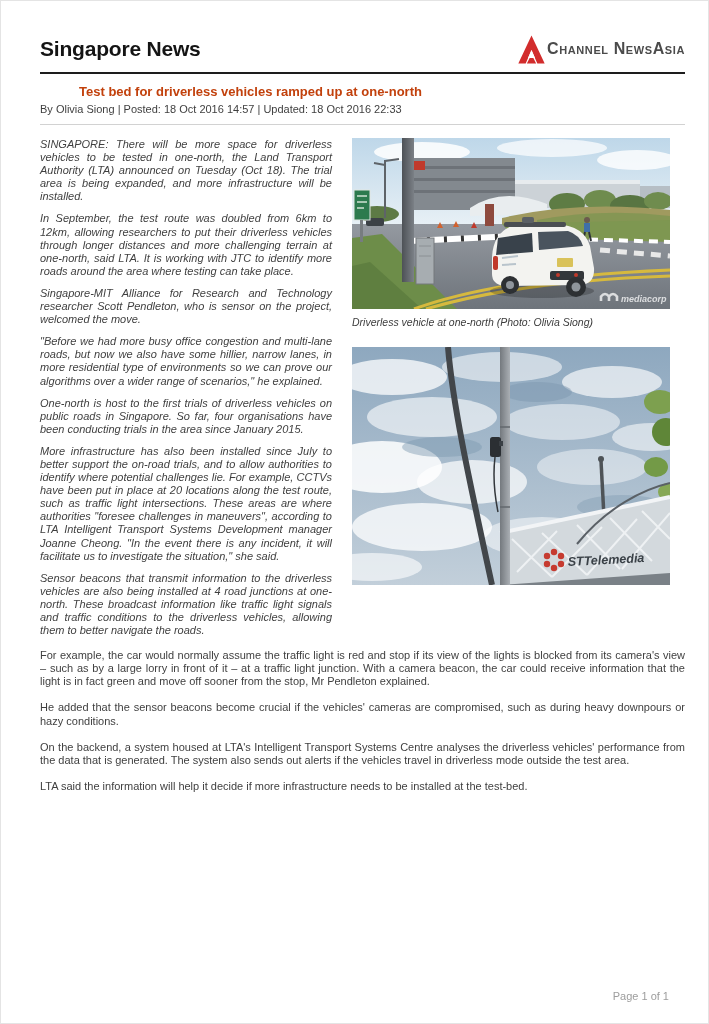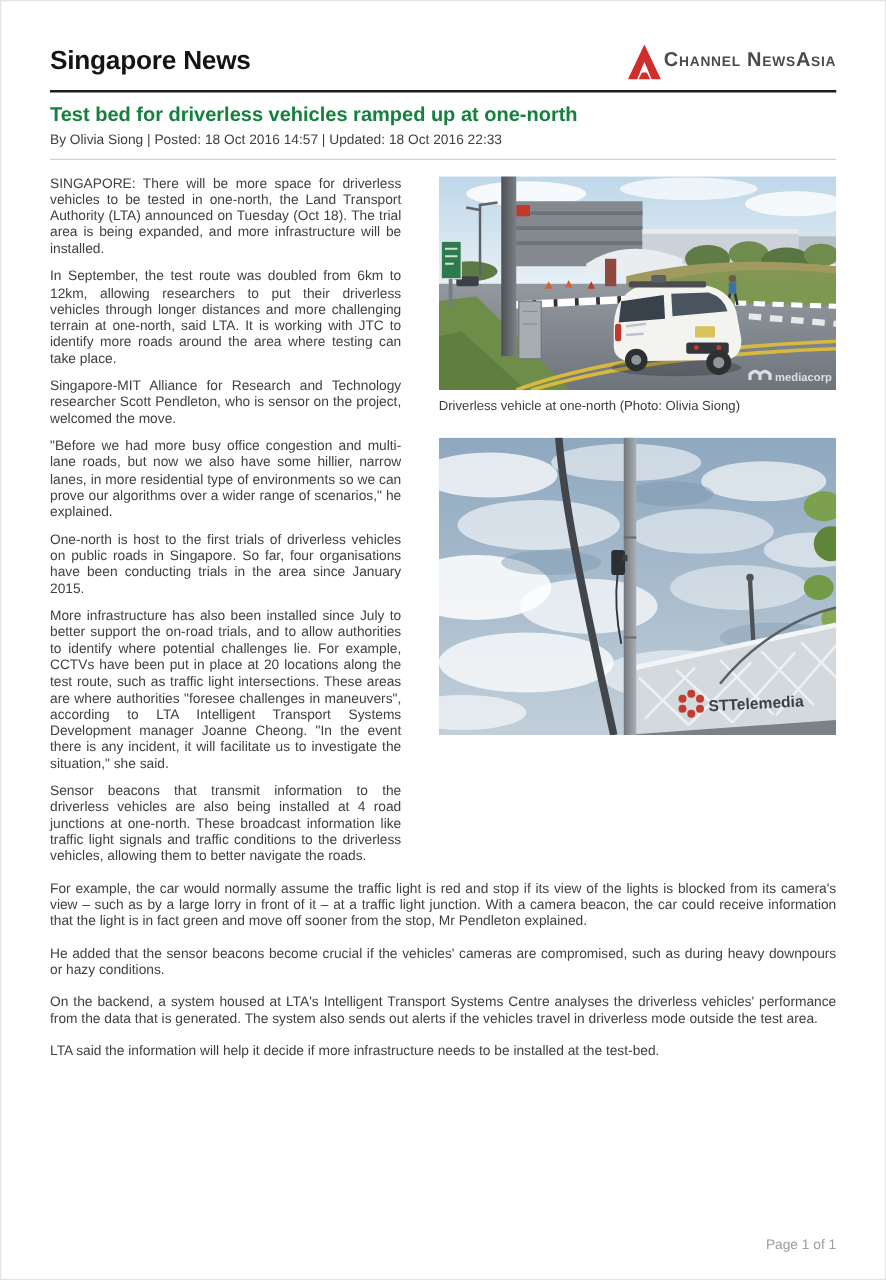--- a/index.html
+++ b/index.html
@@ -2,38 +2,38 @@
 <html><head>
 <meta charset="utf-8">
 <style>
   * { margin:0; padding:0; box-sizing:border-box; }
   html,body { background:#fff; }
   .page {
     position:relative;
     width:709px; height:1024px;
     background:#ffffff;
     outline:1px solid #e4e4e4; outline-offset:-1px;
-    padding:30px 40px 0 40px;
+    padding:30px 24px 0 40px;
     font-family:"Liberation Sans", sans-serif;
     color:#3f3f3f;
     overflow:hidden;
   }
   
   .masthead { display:flex; justify-content:space-between; align-items:center; height:38px; }
   .section-title { font-size:21px; font-weight:bold; color:#141414; letter-spacing:-0.2px; }
   .brand { display:flex; align-items:center; gap:0; }
   .brand svg { width:31px; height:31px; display:block; }
   .brand-text { font-size:16px; font-weight:bold; color:#4b4b4b; font-variant:small-caps; letter-spacing:0.6px; }
   .rule-dark { border-top:2px solid #1d1d1d; margin:4px 0 10px 0; }
-  .article-title { font-size:16px; font-weight:bold; color:#15803d; margin-bottom:4px; }
+  .article-title { font-size:13px; font-weight:bold; color:#c2410c; margin-bottom:4px;margin-left:39px; }
   .byline { font-size:11px; color:#3f3f3f; margin-bottom:9px; }
   .rule-light { border-top:1px solid #d2d2d2; margin-bottom:13px; }
 
   
-  .two-col { display:flex; gap:30px; }
+  .two-col { display:flex; gap:20px;font-style:italic; }
   .text-col { width:292px; font-size:11px; line-height:13.1px; text-align:justify; }
   .text-col p { margin-bottom:9px; }
   .media-col { width:318px; }
   figure { margin-bottom:17px; }
   .photo { width:318px; overflow:hidden; line-height:0; }
   .photo svg { display:block; }
   figcaption { font-size:10.5px; line-height:13.5px; color:#3c3c3c; margin-top:7px; text-align:justify; }
 
   
   .full-col { font-size:11px; line-height:13.1px; text-align:justify; margin-top:3px; }

